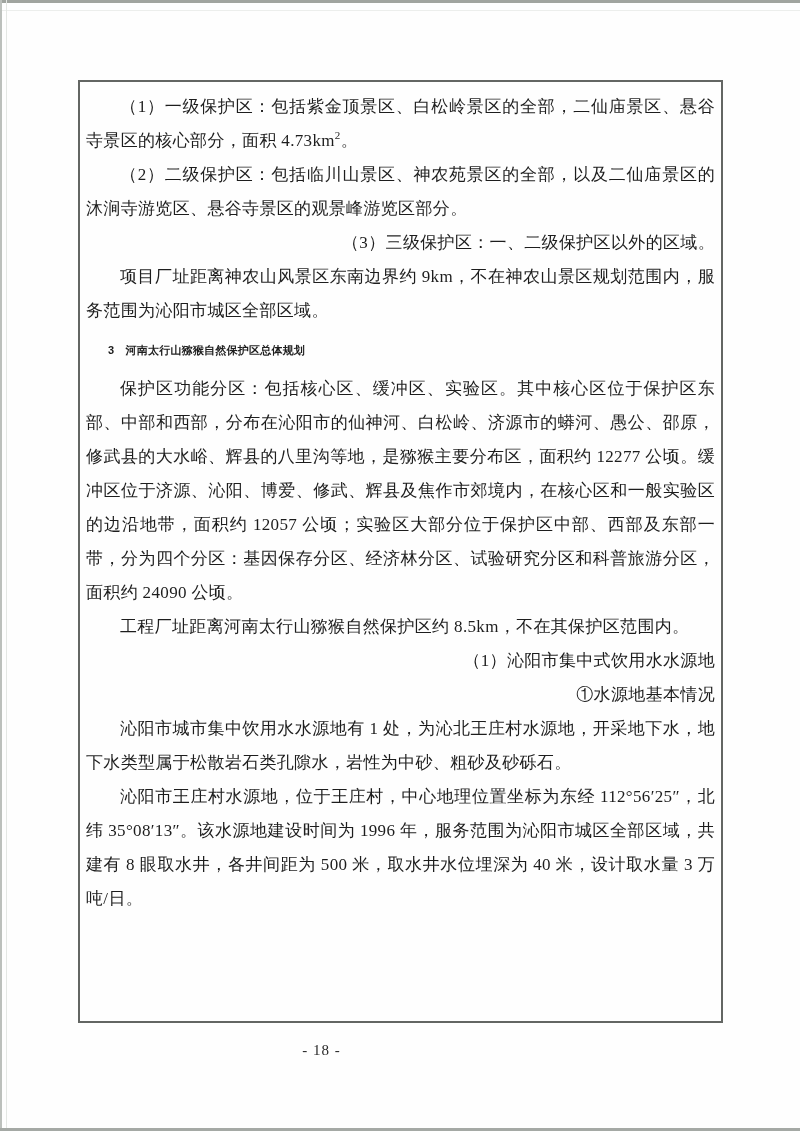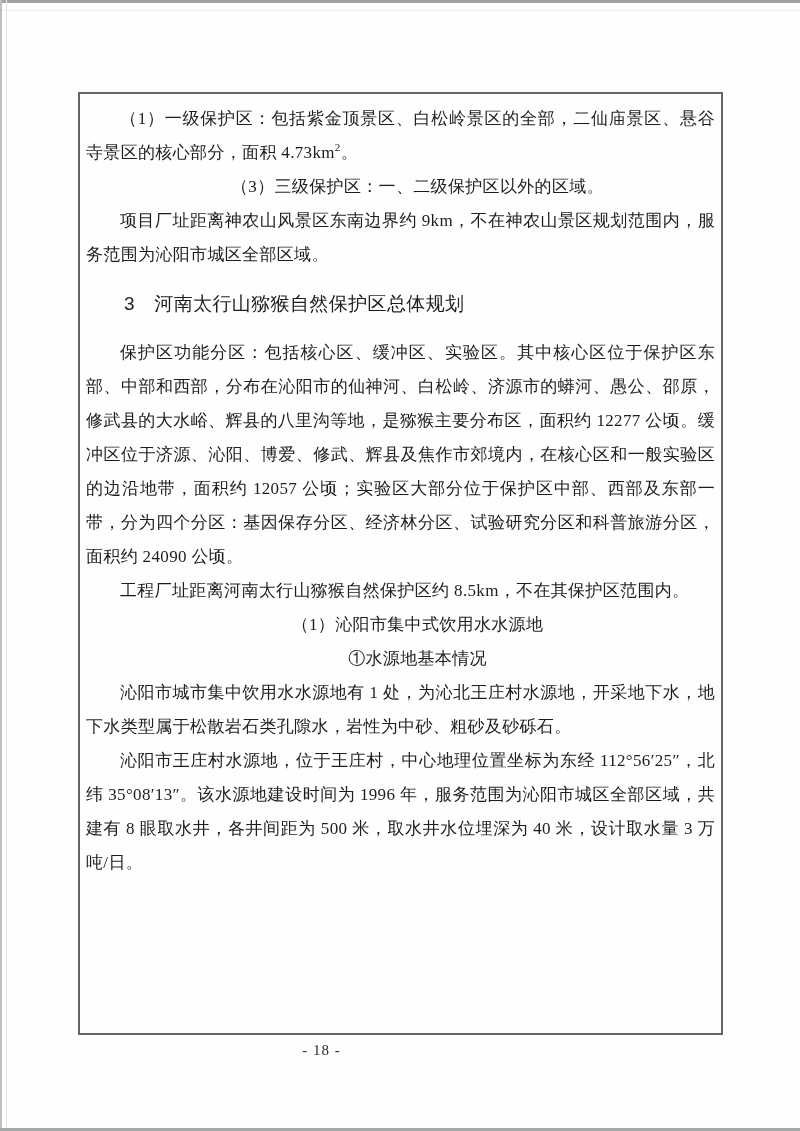--- a/index.html
+++ b/index.html
@@ -19,44 +19,44 @@
   .edge-top    { position: absolute; left: 0; top: 0; width: 800px; height: 3px; background: #a0a49f; }
   .edge-top2   { position: absolute; left: 0; top: 10px; width: 800px; height: 1px; background: #eceeec; }
   .edge-left   { position: absolute; left: 0; top: 0; width: 2px; height: 1131px; background: #bcc0bc; }
   .edge-left2  { position: absolute; left: 6px; top: 0; width: 1px; height: 1131px; background: #e4e7e4; }
   .edge-bottom { position: absolute; left: 0; bottom: 0; width: 800px; height: 3px; background: #a5a9a5; }
 
   
   .doc-cell {
     position: absolute;
     left: 78px;
-    top: 92px;
+    top: 80px;
     width: 645px;
     height: 943px;
     box-sizing: border-box;
     border: 2px solid #636663;
     background: #fefefe;
     padding: 8px 6px 6px 6px;
     overflow: hidden;
   }
   .doc-cell p {
     margin: 0;
     font-size: 17px;
     line-height: 34px;
     color: #1d1d1d;
     text-indent: 2em;
     text-align: justify;
     letter-spacing: 0.02em;
   }
-  .doc-cell p.short { text-align: center; }
+  .doc-cell p.short { text-align: right; }
   .doc-cell p.heading {
     font-family: "Liberation Sans", "DejaVu Sans", sans-serif;
-    font-weight: normal;
-    font-size: 19px;
-    margin: 15px 0;
+    font-weight: bold;
+    font-size: 11px;
+    margin: 5px 0;
     text-align: left;
   }
   sup {
     font-size: 11px;
     line-height: 0;
   }
   .page-number {
     position: absolute;
     left: 0;
     top: 1042px;
@@ -73,20 +73,21 @@
 <div id="screen">
 
   <div class="edge-top"></div>
   <div class="edge-top2"></div>
   <div class="edge-left"></div>
   <div class="edge-left2"></div>
   <div class="edge-bottom"></div>
 
   <div class="doc-cell">
     <p><span>（1）一级保护区：包括紫金顶景区、白松岭景区的全部，二仙庙景区、悬谷寺景区的核心部分，面积 4.73km</span><sup>2</sup><span>。</span></p>
+    <p>（2）二级保护区：包括临川山景区、神农苑景区的全部，以及二仙庙景区的沐涧寺游览区、悬谷寺景区的观景峰游览区部分。</p>
     <p class="short">（3）三级保护区：一、二级保护区以外的区域。</p>
     <p>项目厂址距离神农山风景区东南边界约 9km，不在神农山景区规划范围内，服务范围为沁阳市城区全部区域。</p>
     <p class="heading">3　河南太行山猕猴自然保护区总体规划</p>
     <p>保护区功能分区：包括核心区、缓冲区、实验区。其中核心区位于保护区东部、中部和西部，分布在沁阳市的仙神河、白松岭、济源市的蟒河、愚公、邵原，修武县的大水峪、辉县的八里沟等地，是猕猴主要分布区，面积约 12277 公顷。缓冲区位于济源、沁阳、博爱、修武、辉县及焦作市郊境内，在核心区和一般实验区的边沿地带，面积约 12057 公顷；实验区大部分位于保护区中部、西部及东部一带，分为四个分区：基因保存分区、经济林分区、试验研究分区和科普旅游分区，面积约 24090 公顷。</p>
     <p>工程厂址距离河南太行山猕猴自然保护区约 8.5km，不在其保护区范围内。</p>
     <p class="short">（1）沁阳市集中式饮用水水源地</p>
     <p class="short">①水源地基本情况</p>
     <p>沁阳市城市集中饮用水水源地有 1 处，为沁北王庄村水源地，开采地下水，地下水类型属于松散岩石类孔隙水，岩性为中砂、粗砂及砂砾石。</p>
     <p>沁阳市王庄村水源地，位于王庄村，中心地理位置坐标为东经 112°56′25″，北纬 35°08′13″。该水源地建设时间为 1996 年，服务范围为沁阳市城区全部区域，共建有 8 眼取水井，各井间距为 500 米，取水井水位埋深为 40 米，设计取水量 3 万吨/日。</p>
 

